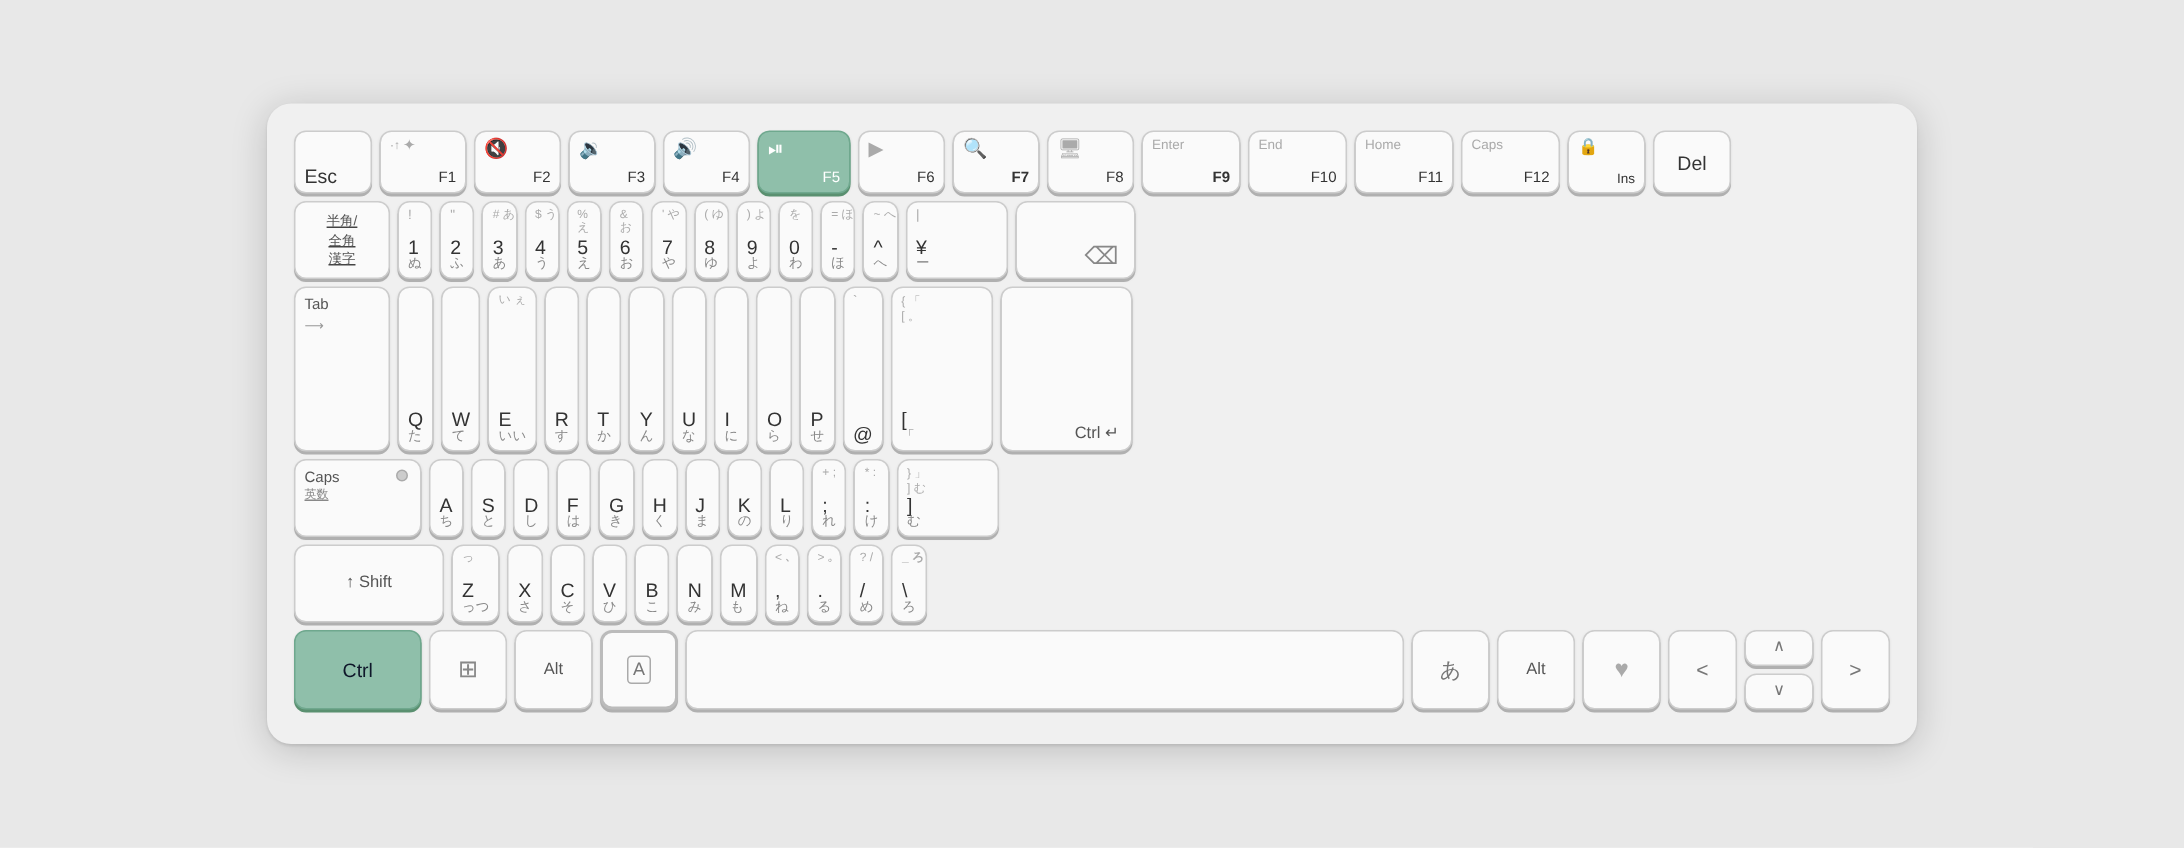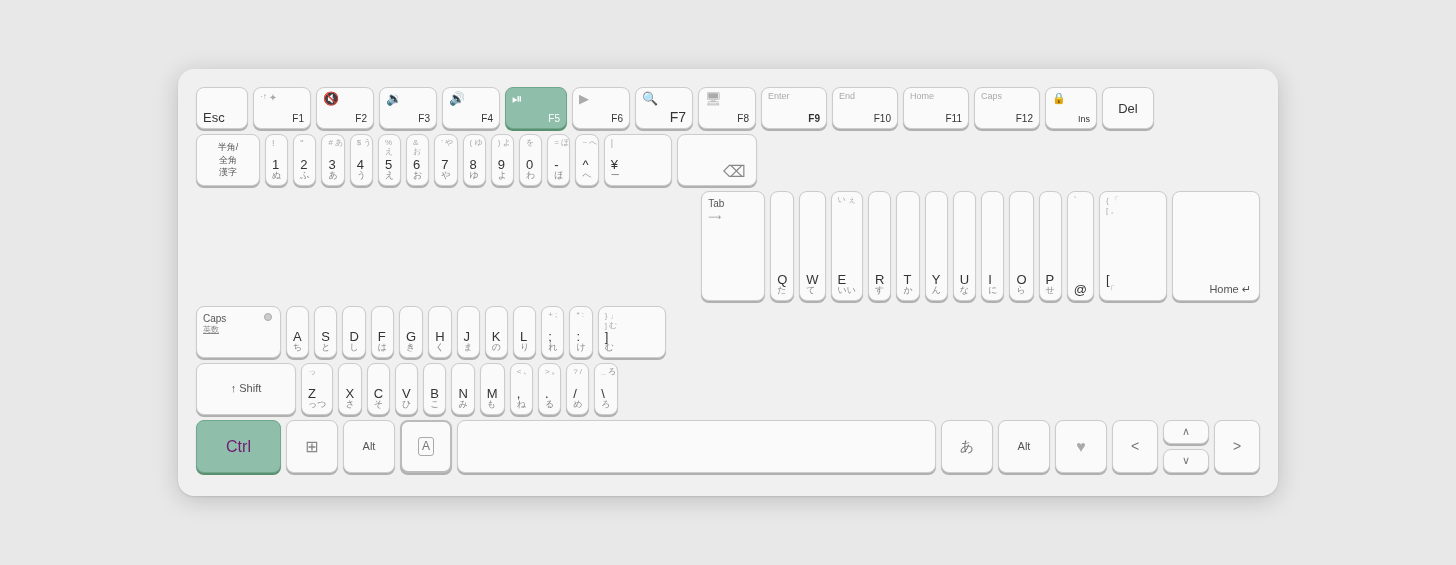--- a/index.html
+++ b/index.html
@@ -131,21 +131,21 @@
     <div class="key key-fn-row key-green row1-f5" style="min-width:62px">
       <span class="top-label" style="font-size:13px;color:#fff;">⏯</span>
       <span class="main-label" style="font-size:10px;align-self:flex-end;color:#fff;">F5</span>
     </div>
     <div class="key key-fn-row" style="min-width:58px">
       <span class="top-label" style="font-size:13px">▶</span>
       <span class="main-label" style="font-size:10px;align-self:flex-end;">F6</span>
     </div>
     <div class="key key-fn-row" style="min-width:58px">
       <span class="top-label" style="font-size:13px">🔍</span>
-      <span class="main-label" style="font-size:14px;align-self:flex-end;">F7</span>
+      <span class="main-label" style="font-size:10px;align-self:flex-end;font-weight:bold;">F7</span>
     </div>
     <div class="key key-fn-row" style="min-width:58px">
       <span class="top-label" style="font-size:13px">🖥</span>
       <span class="main-label" style="font-size:10px;align-self:flex-end;text-align:right;">F8</span>
     </div>
     <div class="key key-fn-row" style="min-width:66px">
       <span class="top-label">Enter</span>
       <span class="main-label" style="font-size:10px;align-self:flex-end;font-weight:bold;">F9</span>
     </div>
     <div class="key key-fn-row" style="min-width:66px">
@@ -163,21 +163,21 @@
     <div class="key key-fn-row" style="min-width:52px">
       <span class="top-label" style="font-size:11px">🔒</span>
       <span class="main-label" style="font-size:9px;align-self:flex-end;">Ins</span>
     </div>
     <div class="key key-fn-row" style="min-width:52px">
       <span class="main-label" style="align-self:center;margin:auto;">Del</span>
     </div>
   </div>
 
   <div class="key-row">
-    <div class="key key-hanzen" style="align-items:center;justify-content:center;">
+    <div class="key key-hanzen" style="align-items:center;justify-content:center;text-decoration:underline;">
       <span style="font-size:9px;text-align:center;line-height:1.4;color:#555;">半角/<br>全角<br>漢字</span>
     </div>
     <div class="key">
       <span class="top-label">!</span>
       <span class="main-label">1</span>
       <span class="sub-label">ぬ</span>
     </div>
     <div class="key">
       <span class="top-label">"</span>
       <span class="main-label">2</span>
@@ -236,21 +236,21 @@
     <div class="key key-yen">
       <span class="top-label">|</span>
       <span class="main-label">¥</span>
       <span class="sub-label">ー</span>
     </div>
     <div class="key key-backspace" style="align-items:flex-end;justify-content:flex-end;">
       <span style="font-size:16px;color:#888;padding-right:4px;">⌫</span>
     </div>
   </div>
 
-  <div class="key-row" style="align-items:stretch;justify-content:flex-end;">
+  <div class="key-row" style="align-items:stretch;">
     <div class="key key-tab" style="justify-content:flex-start;padding-top:6px;">
       <span style="font-size:10px;color:#555;">Tab</span>
       <span style="font-size:9px;color:#999;margin-top:2px;">⟶</span>
     </div>
     <div class="key">
       <span class="main-label">Q</span>
       <span class="sub-label">た</span>
     </div>
     <div class="key">
       <span class="main-label">W</span>
@@ -295,21 +295,21 @@
       <span class="main-label">@</span>
       <span class="sub-label"></span>
     </div>
     <div class="key key-bracket-l">
       <span class="top-label" style="font-size:8px;line-height:1.2;">{ 「<br>[  。</span>
       <span class="main-label">[</span>
       <span class="sub-label">「</span>
     </div>
 
     <div class="key" style="min-width:88px; min-height:110px; align-self:stretch; align-items:flex-end; justify-content:flex-end; border-radius:8px; grid-row: span 2;">
-      <span style="font-size:11px;color:#555;padding-right:2px;">Home ↵</span>
+      <span style="font-size:11px;color:#555;padding-right:2px;">Ctrl ↵</span>
     </div>
   </div>
 
   <div class="key-row">
     <div class="key key-caps" style="justify-content:flex-start;padding-top:6px;">
       <span style="font-size:10px;color:#555;">Caps</span>
       <span style="font-size:8px;color:#888;text-decoration:underline;">英数</span>
       <span style="position:absolute;top:6px;right:8px;width:8px;height:8px;border-radius:50%;background:#ccc;border:1px solid #aaa;"></span>
     </div>
     <div class="key">
@@ -415,21 +415,21 @@
     </div>
     <div class="key">
       <span class="top-label" style="font-size:8px;font-weight:bold;">_ ろ</span>
       <span class="main-label">\</span>
       <span class="sub-label">ろ</span>
     </div>
   </div>
 
   <div class="key-row">
     <div class="key key-ctrl key-green" style="min-width:85px;align-items:center;justify-content:center;">
-      <span style="font-size:16px;color:#701a75;">Ctrl</span>
+      <span style="font-size:13px;color:#0f172a;">Ctrl</span>
     </div>
     <div class="key" style="min-width:52px;align-items:center;justify-content:center;">
       <span style="font-size:16px;color:#888;">⊞</span>
     </div>
     <div class="key" style="min-width:52px;align-items:center;justify-content:center;">
       <span style="font-size:11px;color:#555;">Alt</span>
     </div>
     <div class="key key-muhen" style="min-width:52px;align-items:center;justify-content:center;border:2px solid #bbb;">
       <span style="font-size:12px;color:#777;border:1px solid #aaa;padding:1px 3px;border-radius:3px;">A</span>
     </div>

